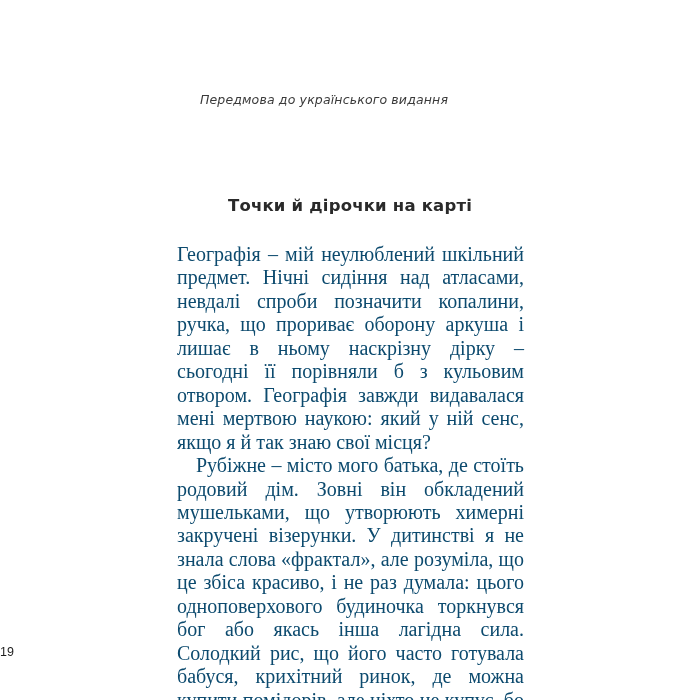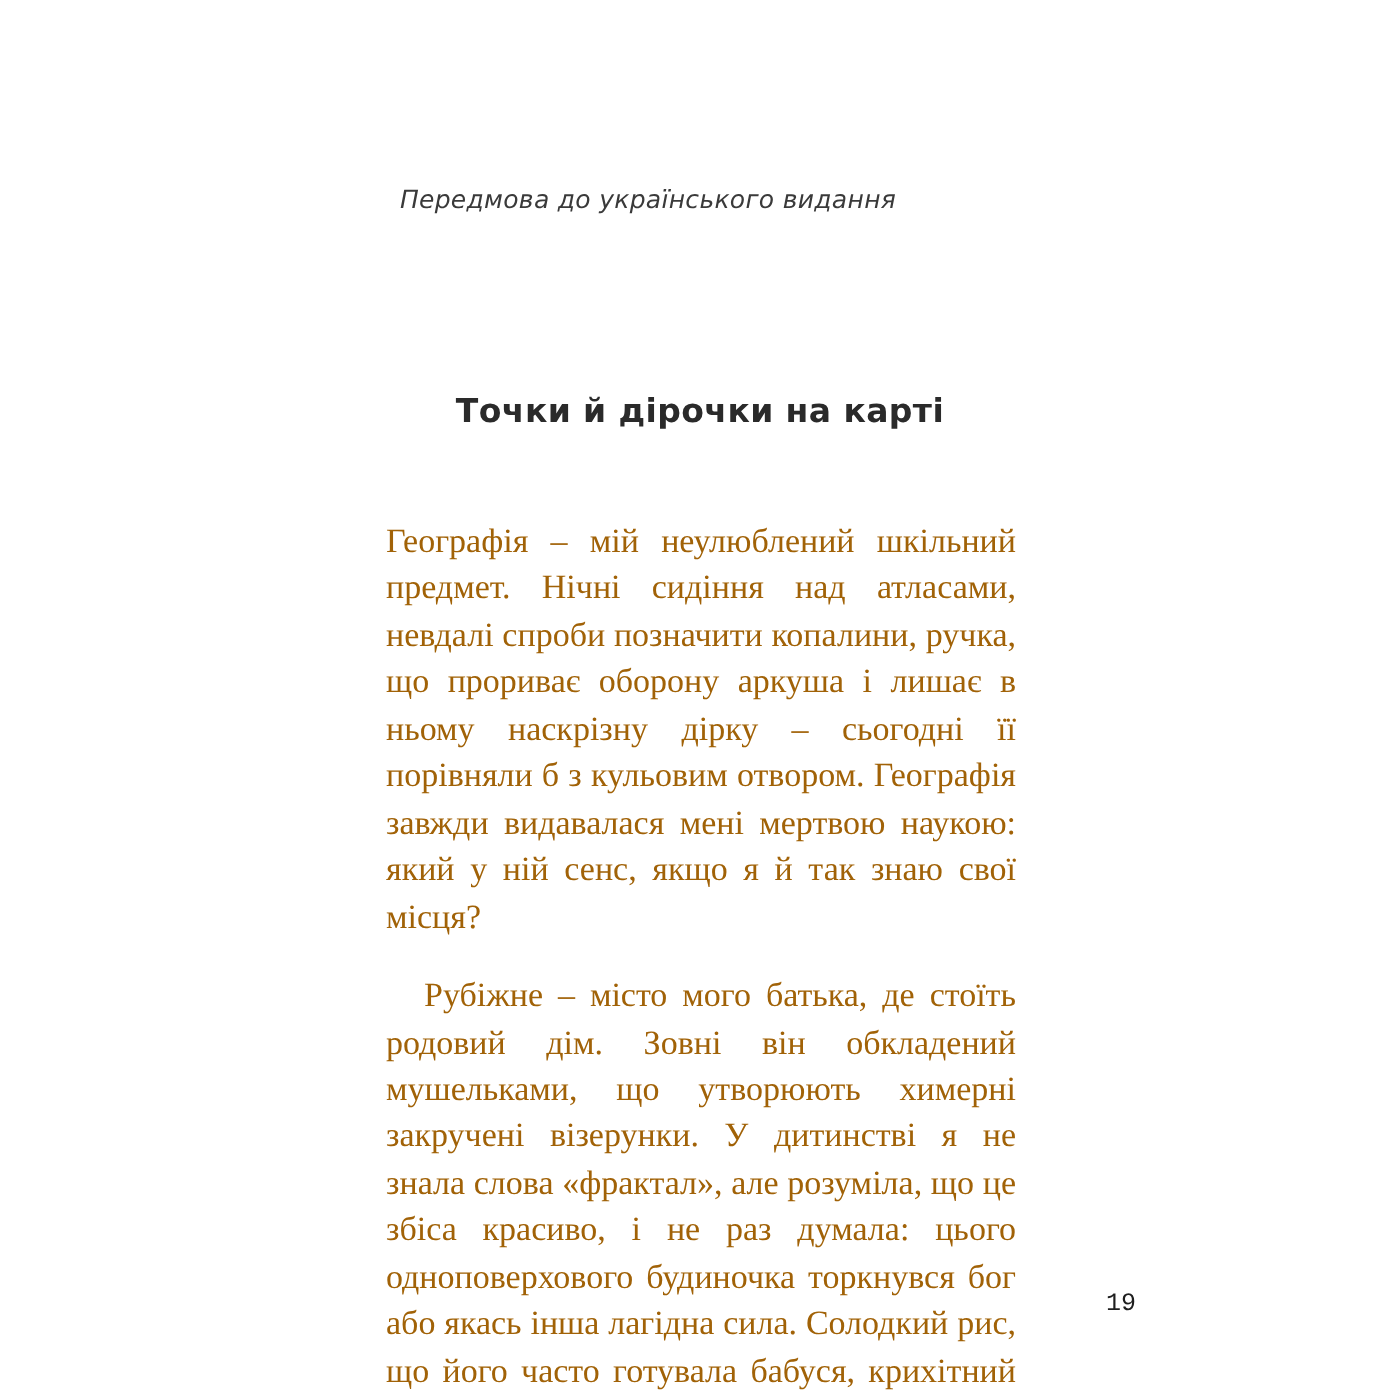--- a/index.html
+++ b/index.html
@@ -55,40 +55,40 @@
 
   
   .text-block {
     position: absolute;
     top: 243px;
     left: 177px;
     width: 347px;
   }
 
   .body-paragraph {
-    margin: 16px;
-    font-size: 17px;
+    margin: 0;
+    font-size: 20px;
     line-height: 23.45px;
     text-align: justify;
     text-justify: inter-word;
-    color: #a16207;
+    color: #0c4a6e;
     hyphens: manual;
   }
   .body-paragraph + .body-paragraph {
     text-indent: 19px;
   }
 
   
   .folio {
     position: absolute;
     top: 645px;
     left: 0;
     width: 568px;
-    text-align: right;
-    font-family: Liberation Mono, monospace;
+    text-align: left;
+    font-family: Liberation Sans, sans-serif;
     font-size: 12.5px;
     color: #1e1e1e;
   }
 </style>
 </head>
 <body>
 
 <div class="page">
 
   <div class="running-head">Передмова до українського видання</div>

